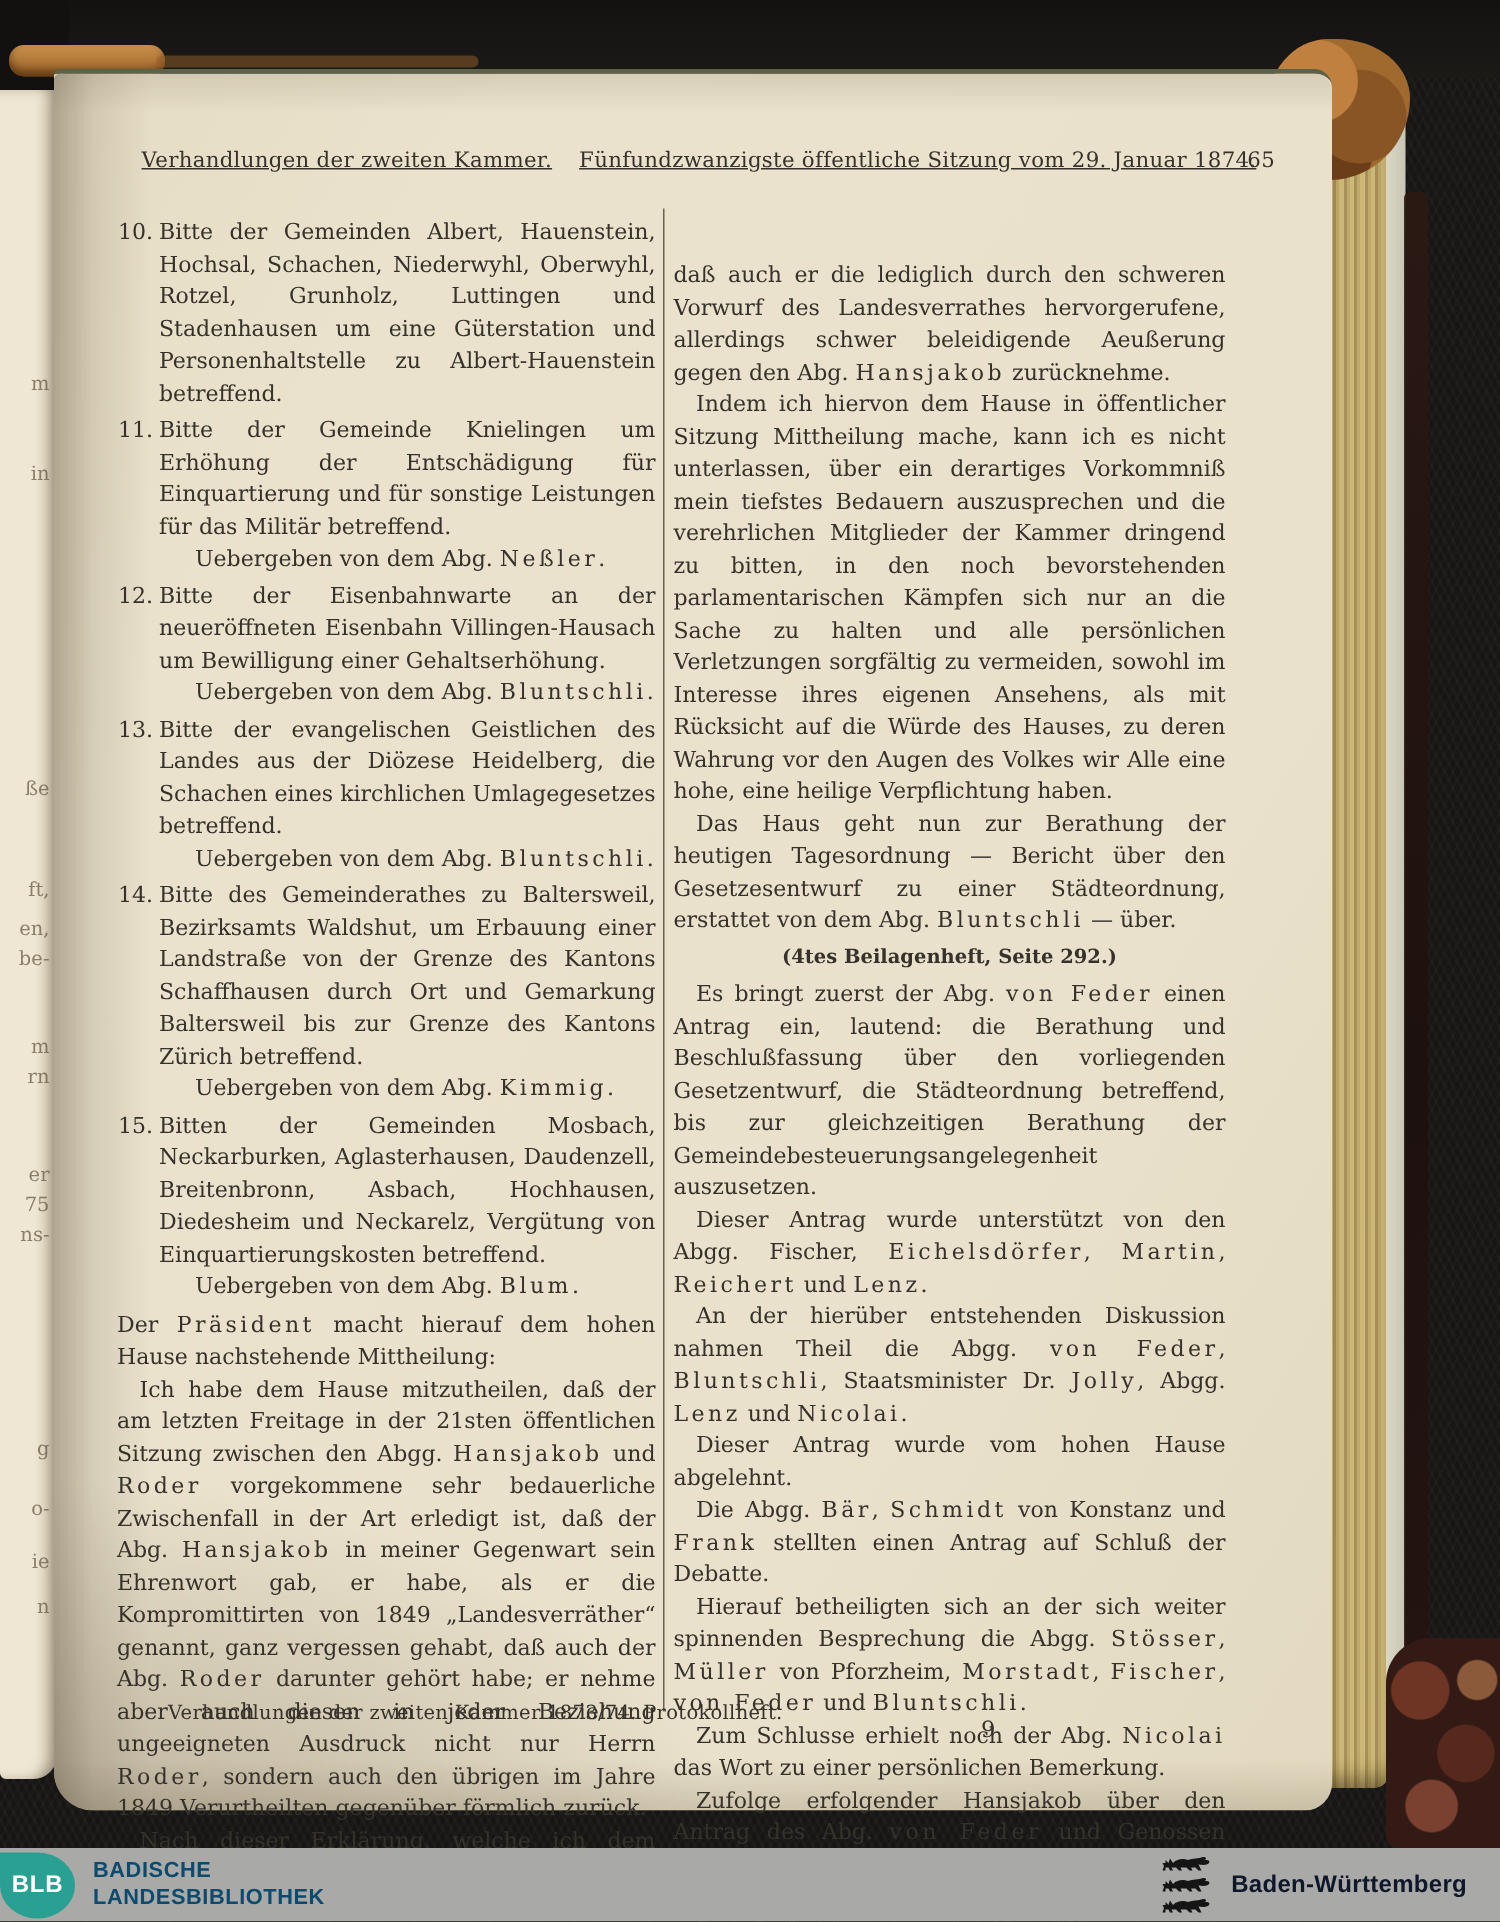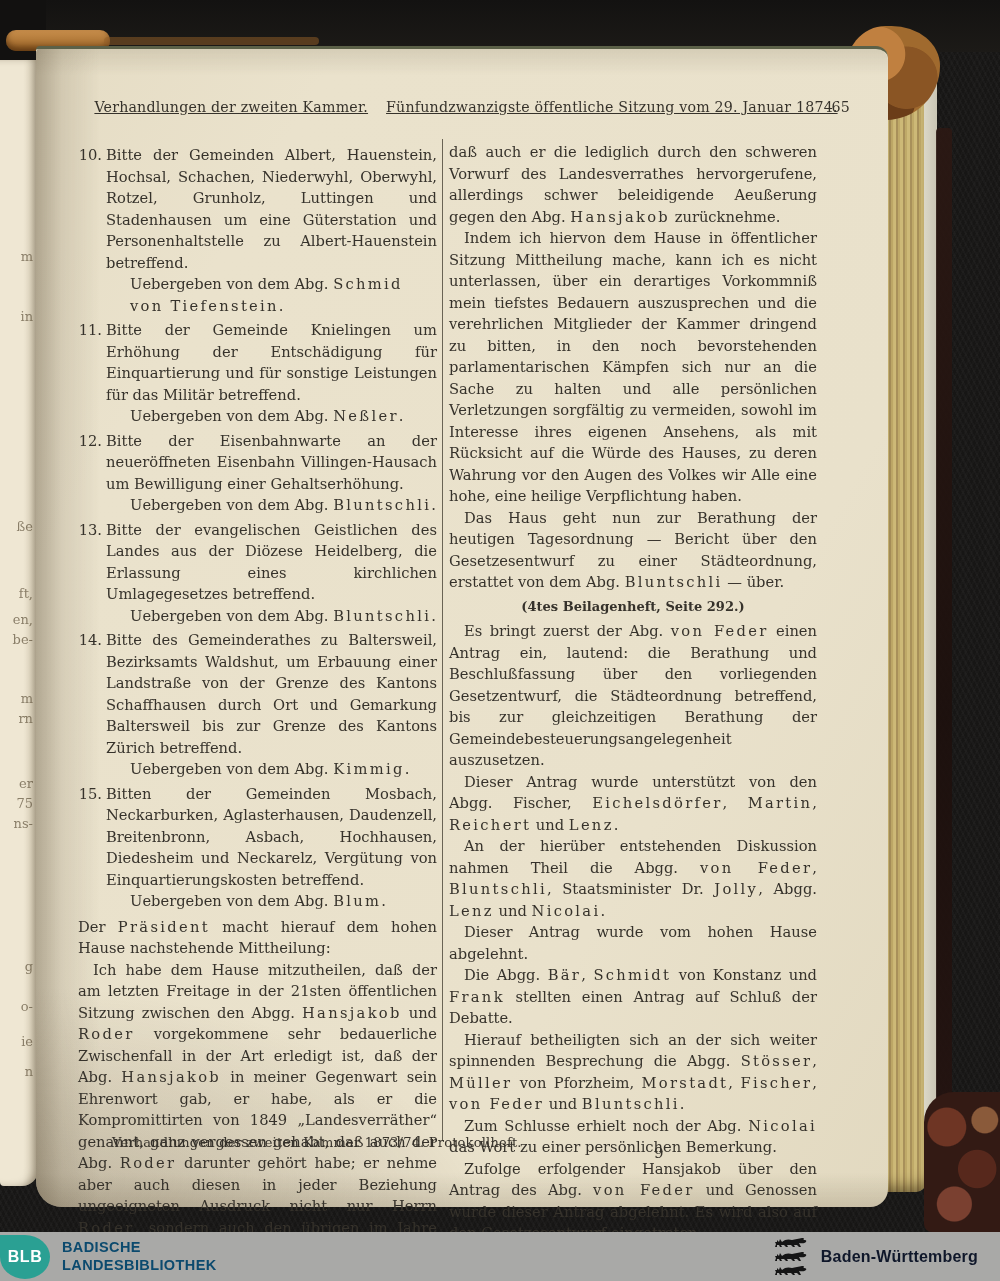--- a/index.html
+++ b/index.html
@@ -54,21 +54,21 @@
   .page-header .pageno{position:absolute;right:4px;top:0;}
   .coldivider{position:absolute;left:406px;top:90px;width:1px;height:1002px;background:rgba(62,56,44,.75);}
   .col{position:absolute;top:92px;font-size:14.7px;line-height:21.5px;}
   .col-left{left:42px;width:359px;}
   .col-right{left:413px;width:368px;}
   .item{display:flex;margin-top:3px;}
   .item .no{flex:none;width:24px;text-align:right;margin-right:4px;}
   .item .itext{flex:1;text-align:justify;hyphens:auto;}
   .handed{margin:0 0 2px 52px;text-align:left;}
   .para{margin:0;text-align:justify;hyphens:auto;}
-  .noind{text-indent:0;}
+  .noind{text-indent:0;margin-top:32px;}
   .ind{text-indent:15px;}
   .mt{margin-top:4px;}
   .center-note{margin:3px 0;text-align:center;font-size:13px;font-weight:bold;}
   .sperr{letter-spacing:2.3px;}
   .sig{position:absolute;left:76px;top:1086px;font-size:13px;letter-spacing:.2px;}
   .sheetno{position:absolute;left:618px;top:1095px;font-size:15px;}
   
   #footer{position:absolute;left:0;top:1232px;width:1000px;height:66px;background:#a9a9a7;z-index:10;
     font-family:"Liberation Sans", sans-serif;}
   .blb-logo{position:absolute;left:0;top:3px;width:50px;height:44px;background:#2aa093;
@@ -119,37 +119,36 @@
       <span class="pageno">65</span>
     </div>
 
     <div class="coldivider"></div>
 
     <div class="col col-left">
       <div class="item">
         <span class="no">10.</span>
         <span class="itext">Bitte der Gemeinden Albert, Hauenstein, Hochsal, Schachen, Niederwyhl, Oberwyhl, Rotzel, Grunholz, Luttingen und Stadenhausen um eine Güterstation und Personenhaltstelle zu Albert-Hauenstein betreffend.</span>
       </div>
-      <p class="handed"><span>Uebergeben von dem Abg. </span><span class="sperr">Schmid von Tiefenstein</span><span>.</span></p>
 
       <div class="item">
         <span class="no">11.</span>
         <span class="itext">Bitte der Gemeinde Knielingen um Erhöhung der Entschädigung für Einquartierung und für sonstige Leistungen für das Militär betreffend.</span>
       </div>
       <p class="handed"><span>Uebergeben von dem Abg. </span><span class="sperr">Neßler</span><span>.</span></p>
 
       <div class="item">
         <span class="no">12.</span>
         <span class="itext">Bitte der Eisenbahnwarte an der neueröffneten Eisenbahn Villingen-Hausach um Bewilligung einer Gehaltserhöhung.</span>
       </div>
       <p class="handed"><span>Uebergeben von dem Abg. </span><span class="sperr">Bluntschli</span><span>.</span></p>
 
       <div class="item">
         <span class="no">13.</span>
-        <span class="itext">Bitte der evangelischen Geistlichen des Landes aus der Diözese Heidelberg, die Erlassung eines kirchlichen Umlagegesetzes betreffend.</span>
+        <span class="itext">Bitte der evangelischen Geistlichen des Landes aus der Diözese Heidelberg, die Schachen eines kirchlichen Umlagegesetzes betreffend.</span>
       </div>
       <p class="handed"><span>Uebergeben von dem Abg. </span><span class="sperr">Bluntschli</span><span>.</span></p>
 
       <div class="item">
         <span class="no">14.</span>
         <span class="itext">Bitte des Gemeinderathes zu Baltersweil, Bezirksamts Waldshut, um Erbauung einer Landstraße von der Grenze des Kantons Schaffhausen durch Ort und Gemarkung Baltersweil bis zur Grenze des Kantons Zürich betreffend.</span>
       </div>
       <p class="handed"><span>Uebergeben von dem Abg. </span><span class="sperr">Kimmig</span><span>.</span></p>
 
       <div class="item">

